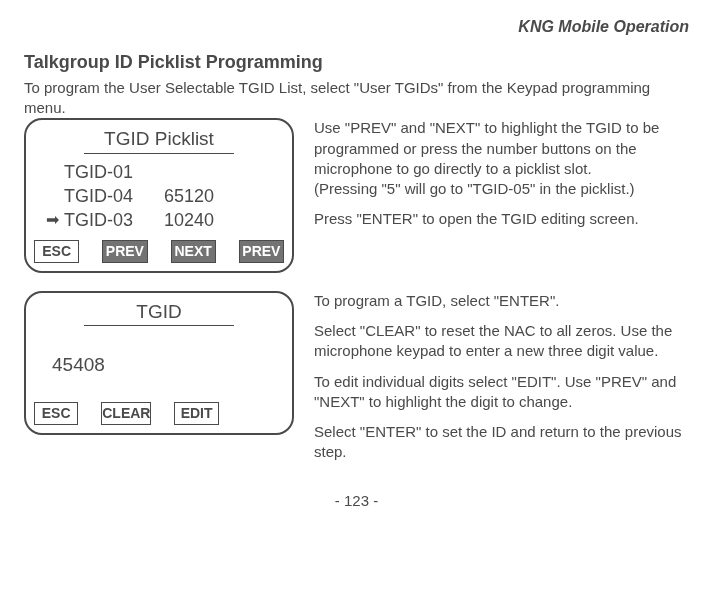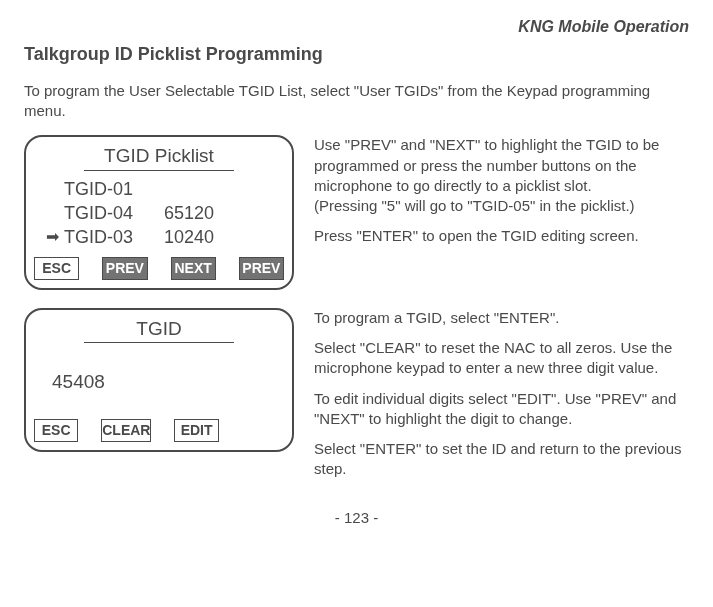--- a/index.html
+++ b/index.html
@@ -10,29 +10,29 @@
     width: 713px;
     box-sizing: border-box;
     font-size: 15px;
     line-height: 1.35;
   }
   .header-right {
     text-align: right;
     font-weight: bold;
     font-style: italic;
     font-size: 16px;
-    margin-bottom: 4px;
+    margin-bottom: 12px;
   }
   .title {
     font-weight: bold;
     font-size: 18px;
-    margin-bottom: 15px;
+    margin-bottom: 4px;
   }
   .intro {
-    margin-bottom: 14px;
+    margin-bottom: 0;
   }
   .section {
     display: flex;
     align-items: flex-start;
     margin-bottom: 18px;
   }
   .device {
     border: 2px solid #4a4a4a;
     border-radius: 18px;
     width: 270px;

